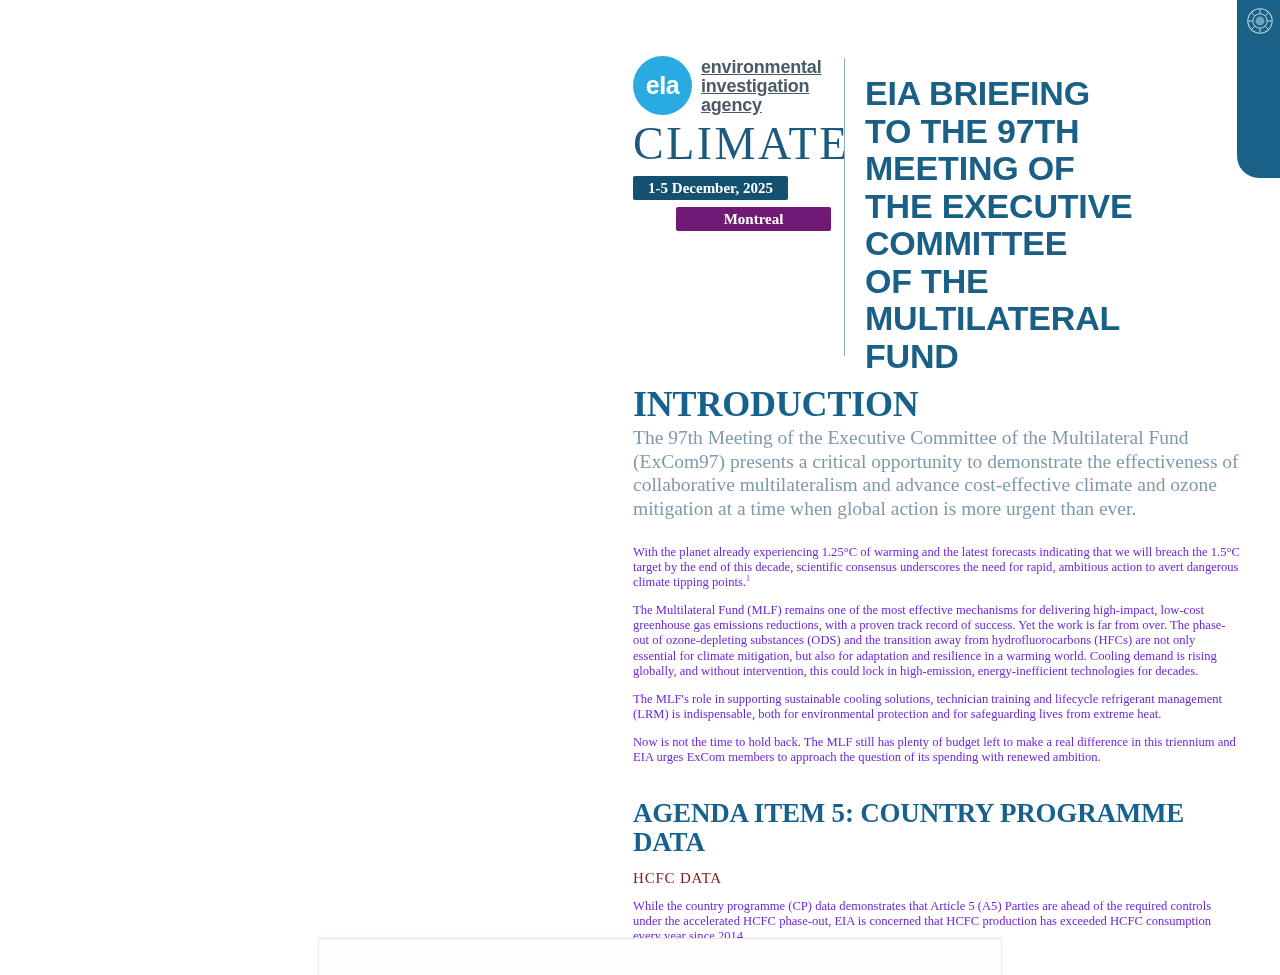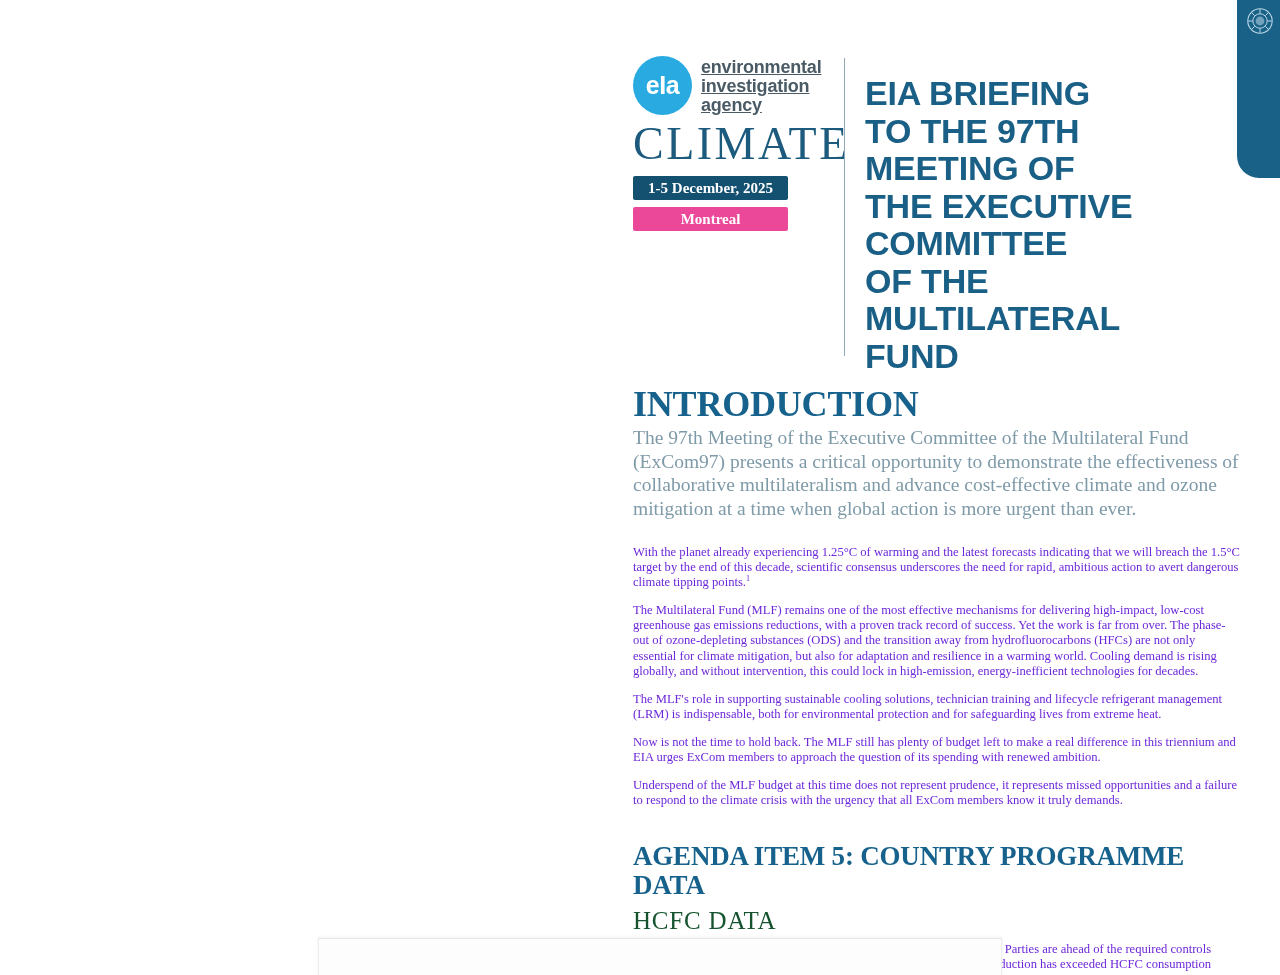--- a/index.html
+++ b/index.html
@@ -143,21 +143,21 @@
     border-radius: 2px;
     text-align: center;
     font-family: "Liberation Serif", serif;
     font-weight: bold;
     font-size: 15px;
     line-height: 24px;
     color: #ffffff;
     width: 155px;
   }
   #badge-dates { background: #14506f; }
-  #badge-place { background: #ec4899; }
+  #badge-place { background: #701a75; margin-left: 43px; }
 
   #title-divider {
     position: absolute;
     left: 211px;
     top: 2px;
     width: 1px;
     height: 298px;
     background: #8fa9b8;
   }
 
@@ -197,24 +197,24 @@
     font-family: "Liberation Serif", serif;
     font-size: 19.5px;
     line-height: 23.5px;
     color: #7e9aa8;
     margin-bottom: 16px;
   }
 
   h2.sub-heading {
     font-family: "Liberation Serif", serif;
     font-weight: normal;
-    font-size: 25px;
+    font-size: 15px;
     line-height: 26px;
     letter-spacing: 0.8px;
-    color: #14532d;
+    color: #7f1d1d;
     margin-top: 8px;
     margin-bottom: 8px;
   }
 
   p.body-text {
     font-family: "Liberation Serif", serif;
     font-size: 12.6px;
     line-height: 15.1px;
     color: #6d28d9;
     margin-bottom: 13px;
@@ -299,21 +299,20 @@
       <div class="spacer-sm"></div>
 
       <p class="body-text"><span>With the planet already experiencing 1.25°C of warming and the latest forecasts indicating that we will breach the 1.5°C target by the end of this decade, scientific consensus underscores the need for rapid, ambitious action to avert dangerous climate tipping points.</span><sup>1</sup></p>
 
       <p class="body-text">The Multilateral Fund (MLF) remains one of the most effective mechanisms for delivering high-impact, low-cost greenhouse gas emissions reductions, with a proven track record of success. Yet the work is far from over. The phase-out of ozone-depleting substances (ODS) and the transition away from hydrofluorocarbons (HFCs) are not only essential for climate mitigation, but also for adaptation and resilience in a warming world. Cooling demand is rising globally, and without intervention, this could lock in high-emission, energy-inefficient technologies for decades.</p>
 
       <p class="body-text">The MLF's role in supporting sustainable cooling solutions, technician training and lifecycle refrigerant management (LRM) is indispensable, both for environmental protection and for safeguarding lives from extreme heat.</p>
 
       <p class="body-text">Now is not the time to hold back. The MLF still has plenty of budget left to make a real difference in this triennium and EIA urges ExCom members to approach the question of its spending with renewed ambition.</p>
 
-      <p class="body-text">Underspend of the MLF budget at this time does not represent prudence, it represents missed opportunities and a failure to respond to the climate crisis with the urgency that all ExCom members know it truly demands.</p>
 
       <div class="spacer-md"></div>
 
       <h1 class="section-heading agenda">AGENDA ITEM 5: COUNTRY PROGRAMME DATA</h1>
 
       <h2 class="sub-heading">HCFC DATA</h2>
 
       <p class="body-text">While the country programme (CP) data demonstrates that Article 5 (A5) Parties are ahead of the required controls under the accelerated HCFC phase-out, EIA is concerned that HCFC production has exceeded HCFC consumption every year since 2014.</p>
 
     </div>

